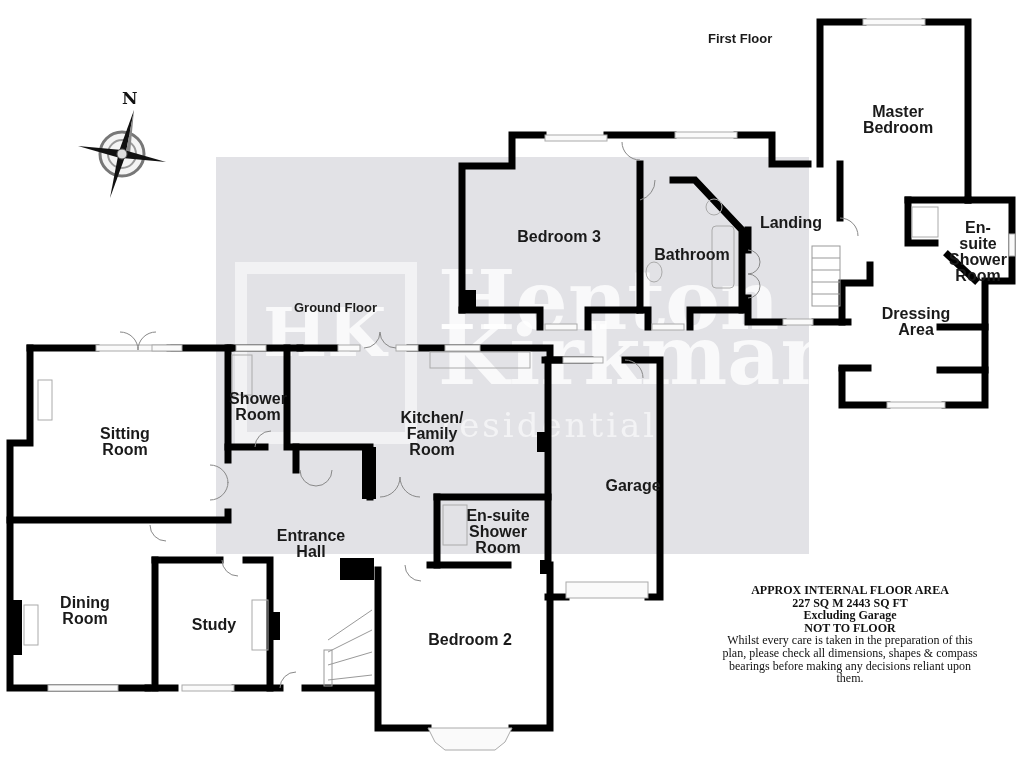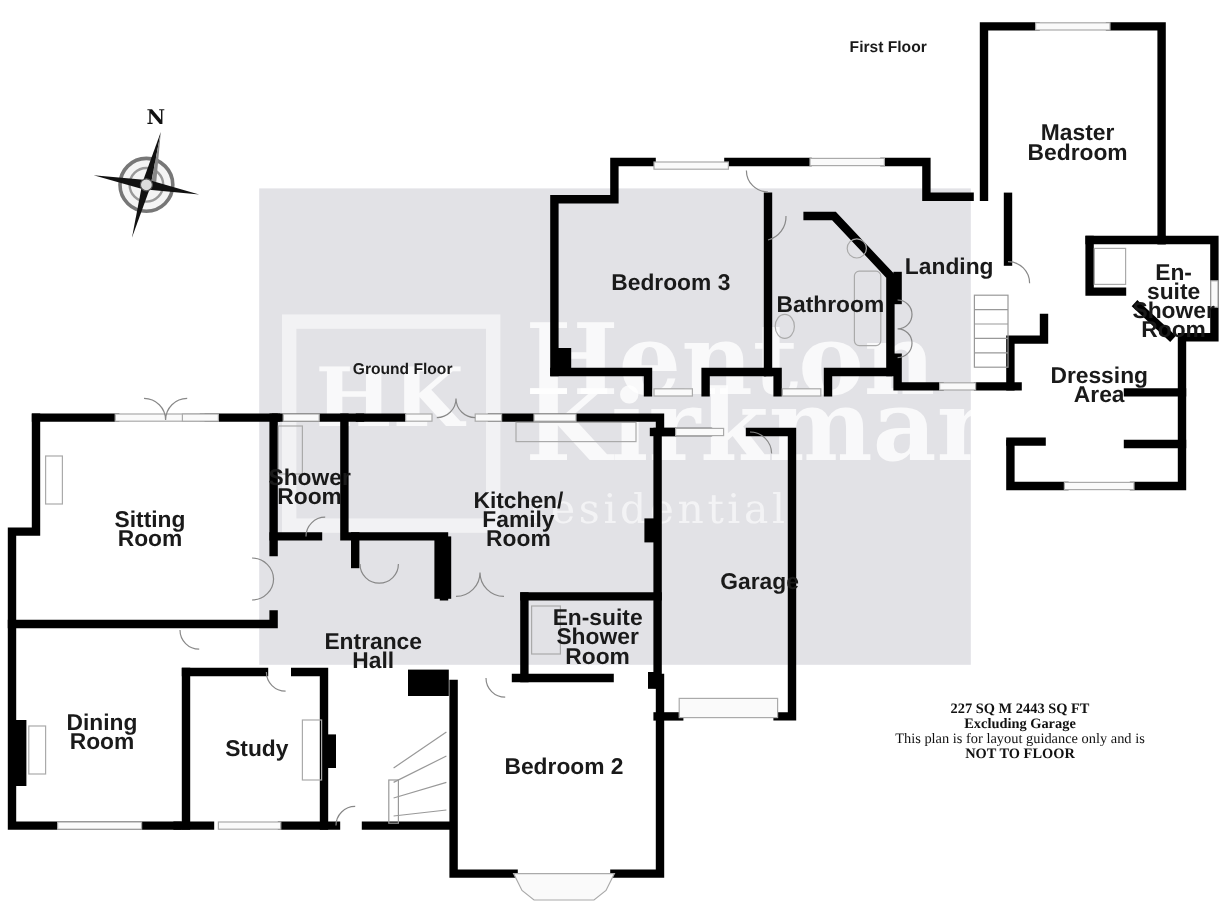--- a/index.html
+++ b/index.html
@@ -1,18 +1,18 @@
 <!DOCTYPE html>
 <html><head>
 <meta charset="utf-8">
 <style>
   html, body { margin: 0; padding: 0; background: #ffffff; }
   body { width: 1024px; height: 768px; position: relative; overflow: hidden; font-family: "Liberation Sans", sans-serif; }
   #plan { position: absolute; left: 0; top: 0; width: 1024px; height: 768px; }
-  .lbl { position: absolute; font-family: "Liberation Sans", sans-serif; font-weight: bold; font-size: 19px; color: #1a1a1a; text-align: center; line-height: 16px; transform: translate(-50%, -50%); white-space: pre-line; }
+  .lbl { position: absolute; font-family: "Liberation Sans", sans-serif; font-weight: bold; font-size: 16px; color: #1a1a1a; text-align: center; line-height: 16px; transform: translate(-50%, -50%); white-space: pre-line; }
   .floor-lbl { position: absolute; font-family: "Liberation Sans", sans-serif; font-weight: bold; font-size: 13px; color: #1a1a1a; white-space: nowrap; }
   .wm { position: absolute; font-family: "DejaVu Serif", serif; font-weight: bold; color: rgba(255,255,255,0.78); white-space: nowrap; }
   .wm-sub { position: absolute; font-family: "DejaVu Serif", serif; color: rgba(255,255,255,0.6); white-space: nowrap; letter-spacing: 3px; }
   #notes { position: absolute; left: 722px; top: 584px; width: 256px; text-align: center; font-family: "Liberation Serif", serif; font-size: 12px; line-height: 12.6px; color: #111; }
   #notes .b { font-weight: bold; }
   #compass { position: absolute; left: 70px; top: 88px; width: 110px; height: 115px; }
 </style>
 </head>
 <body>
 
@@ -193,17 +193,18 @@
 <div class="lbl" style="left:791px;top:223px;">Landing</div>
 <div class="lbl" style="left:898px;top:120px;">Master
 Bedroom</div>
 <div class="lbl" style="left:978px;top:252px;">En-suite
 Shower
 Room</div>
 <div class="lbl" style="left:916px;top:322px;">Dressing
 Area</div>
 
 <div id="notes">
+  <div class="b">APPROX INTERNAL FLOOR AREA</div>
   <div class="b">227 SQ M 2443 SQ FT</div>
   <div class="b">Excluding Garage</div>
-  <div>This plan is for layout guidance only and is</div>
   <div class="b">NOT TO FLOOR</div>
+  <div>Whilst every care is taken in the preparation of this plan, please check all dimensions, shapes &amp; compass bearings before making any decisions reliant upon them.</div>
 </div>
 
 </body></html>

